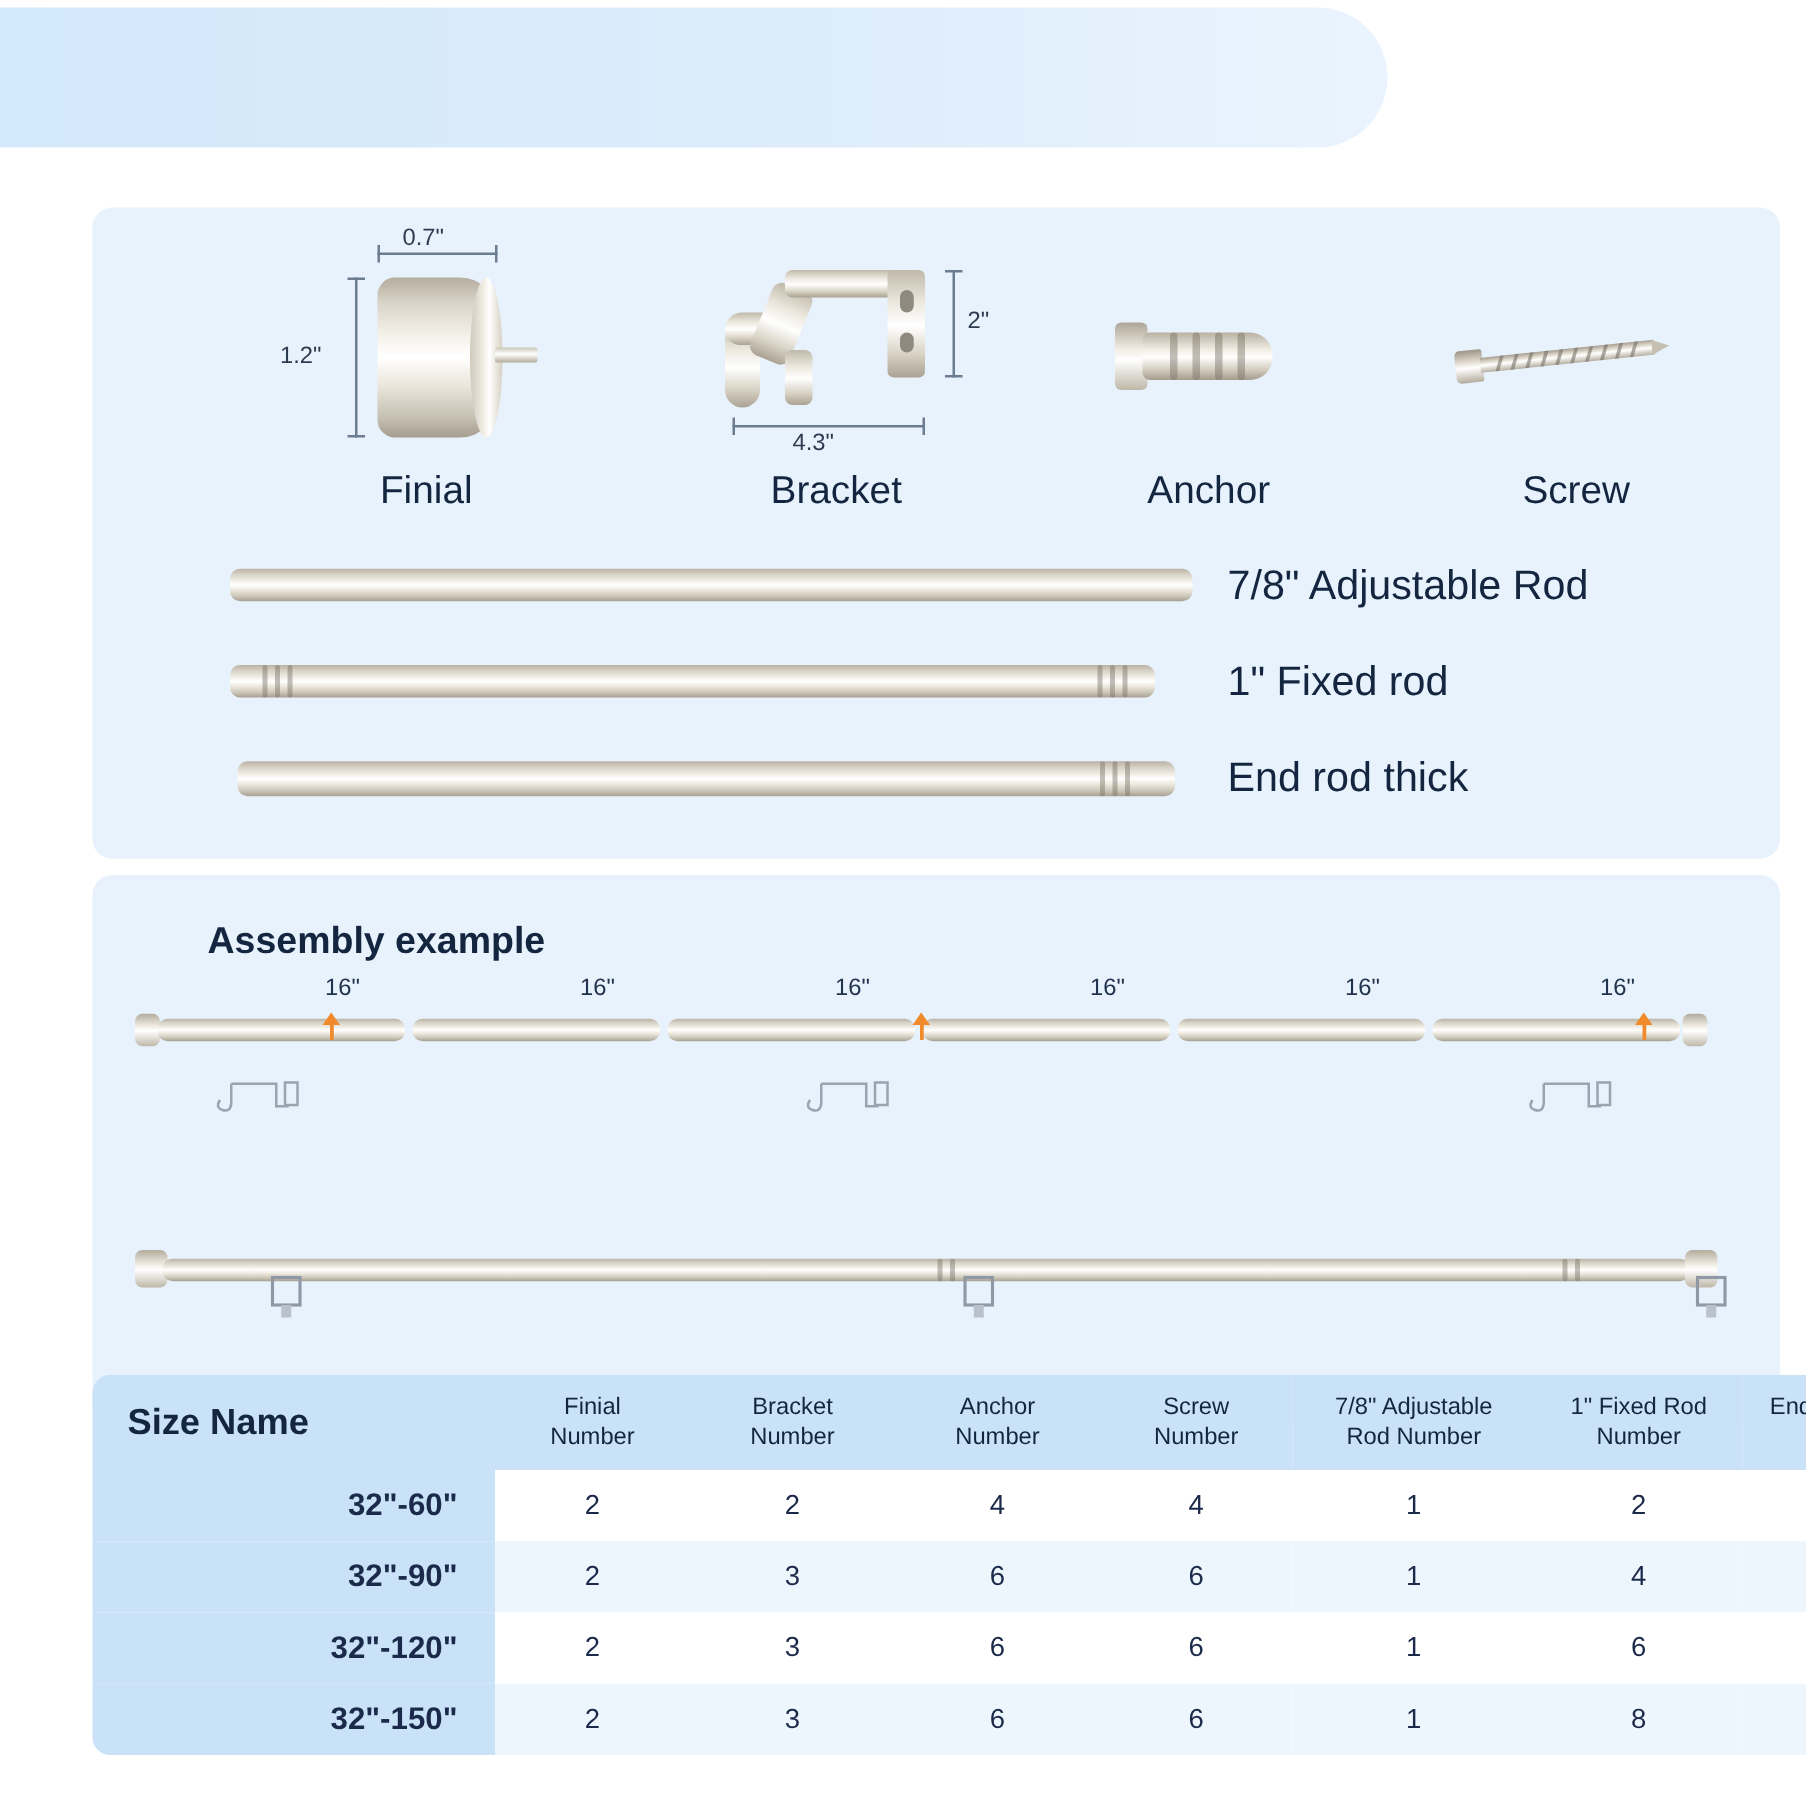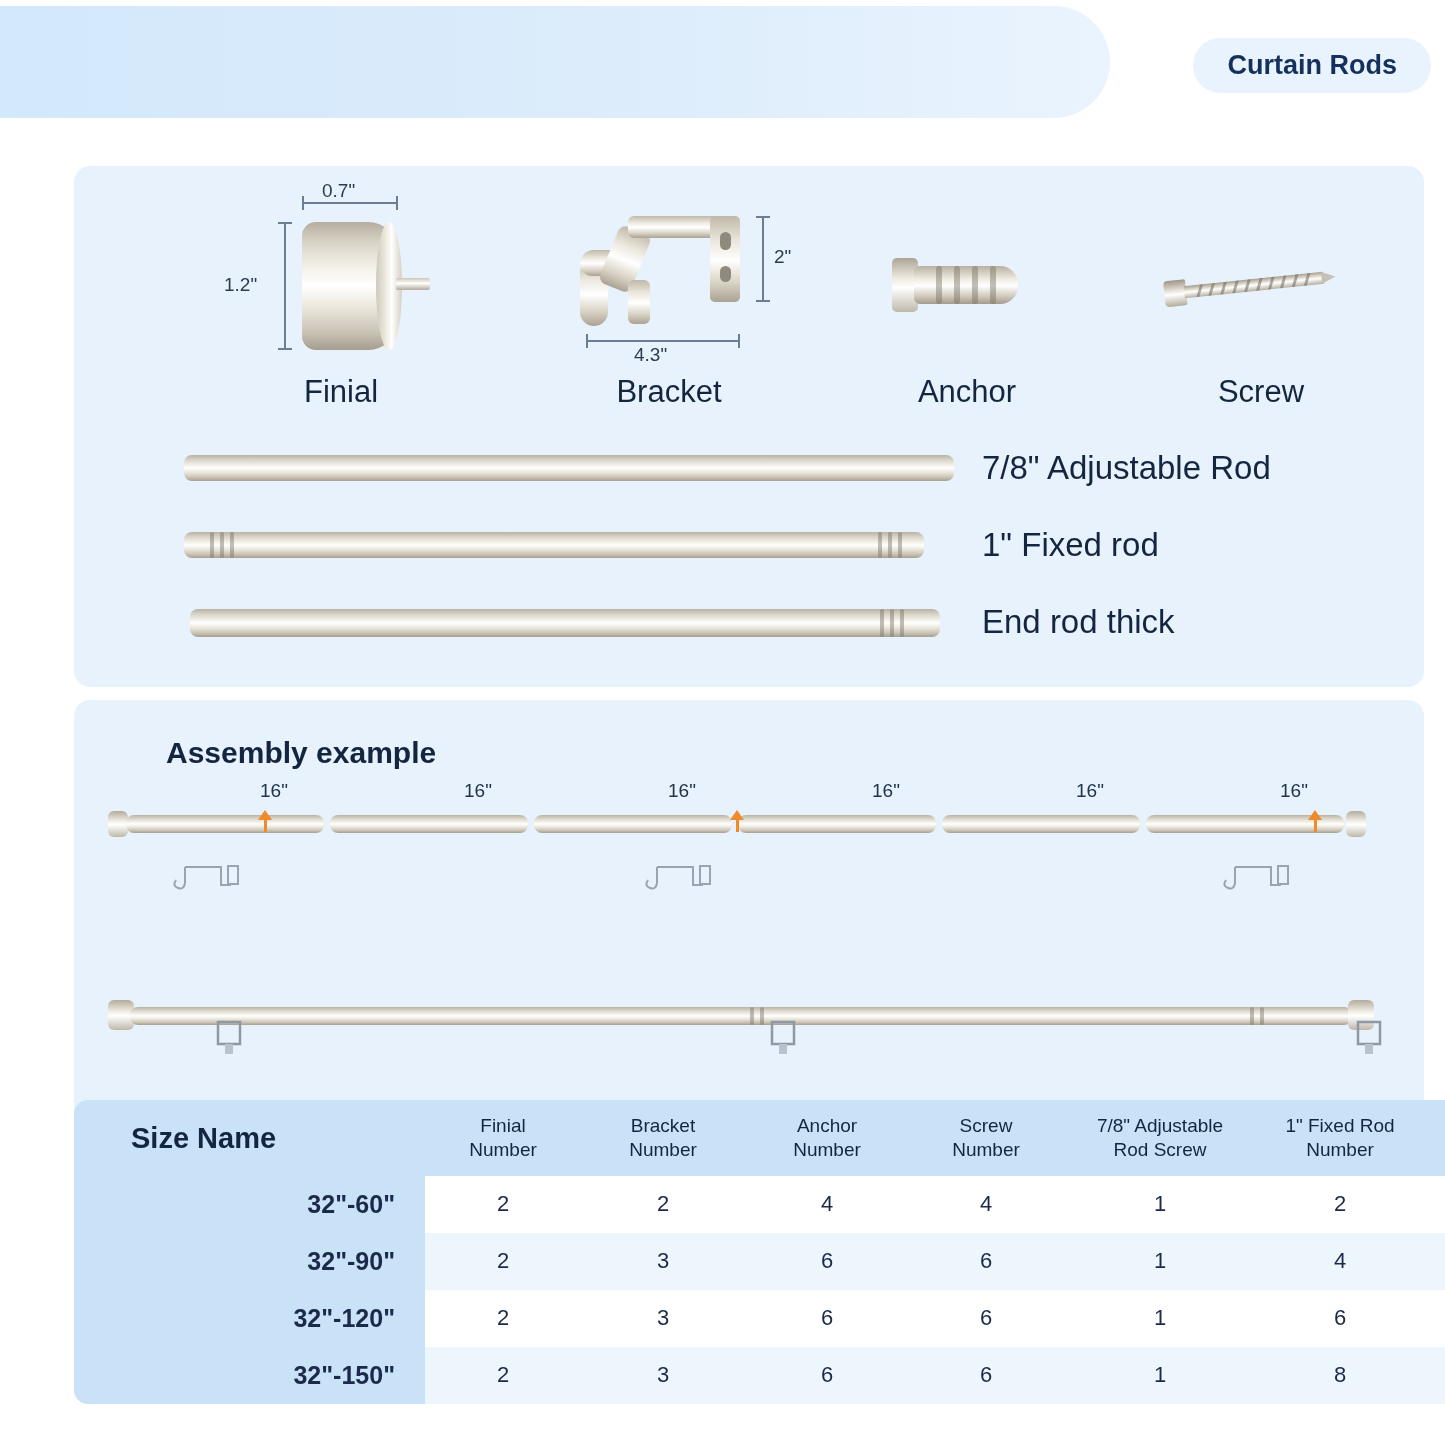--- a/index.html
+++ b/index.html
@@ -261,21 +261,21 @@
     font-size: 19px;
     font-weight: normal;
     padding: 14px 4px;
     vertical-align: middle;
     line-height: 1.25;
   }
   thead th.size-col {
     font-size: 29px;
     font-weight: bold;
     text-align: left;
-    padding-left: 57px;
+    padding-left: 28px;
   }
   thead tr th:first-child {
     border-top-left-radius: 14px;
   }
   thead tr th:last-child {
     border-top-right-radius: 14px;
   }
   tbody td {
     font-size: 22px;
     text-align: center;
@@ -298,21 +298,20 @@
   }
   tbody tr:last-child td:first-child {
     border-bottom-left-radius: 14px;
   }
 </style>
 </head>
 <body>
 
 <div class="header">
   <div class="header-band"></div>
-  <div class="header-pill">Curtain Rods</div>
 </div>
 
 <div class="panel" id="panel-parts">
 
   <div class="part" style="left:152px; top:28px; width:230px;">
     <div style="position:relative; height:180px;">
       <div style="position:absolute; left:76px; top:28px; width:128px; height:128px;">
         <div class="finial-body"></div>
         <div class="finial-cap"></div>
         <div class="finial-stem"></div>
@@ -504,21 +503,21 @@
         <th style="width:156px;">
           <div>Anchor</div>
           <div>Number</div>
         </th>
         <th style="width:146px;">
           <div>Screw</div>
           <div>Number</div>
         </th>
         <th style="width:186px;">
           <div>7/8" Adjustable</div>
-          <div>Rod Screw</div>
+          <div>Rod Number</div>
         </th>
         <th style="width:158px;">
           <div>1" Fixed Rod</div>
           <div>Number</div>
         </th>
         <th style="width:160px;">
           <div>End Rod Thick</div>
           <div>Number</div>
         </th>
       </tr>

